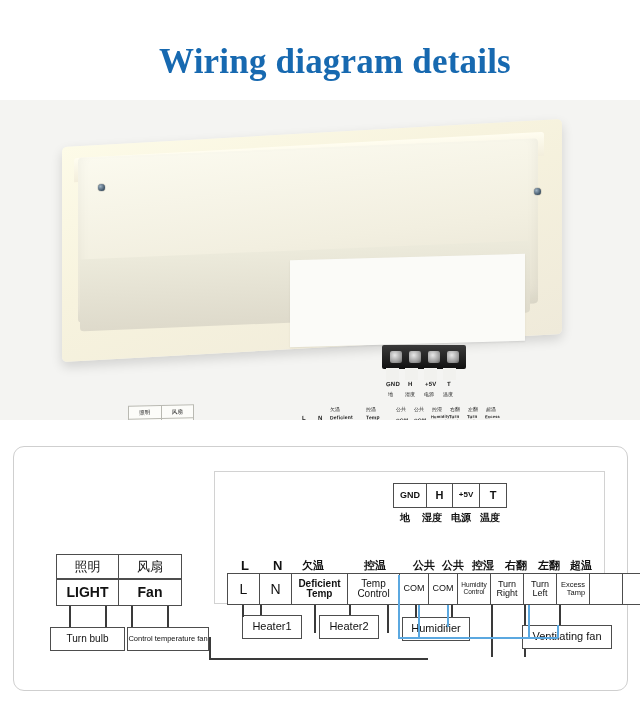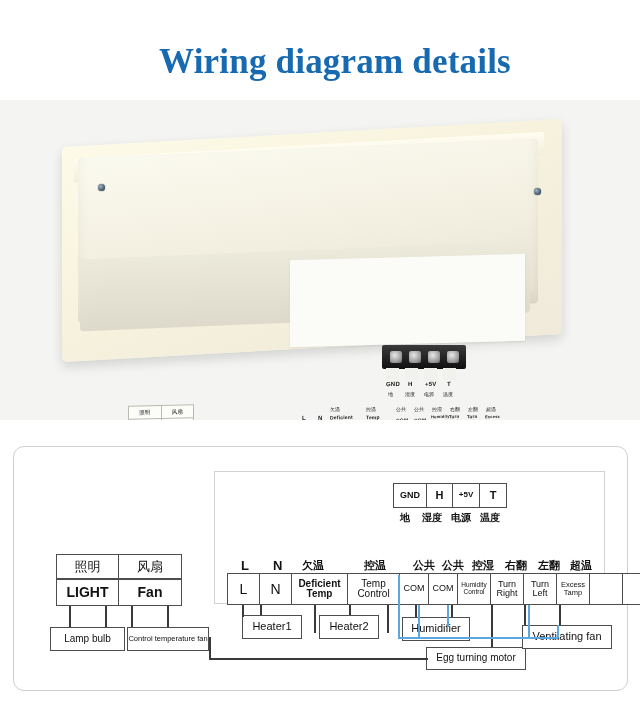--- a/index.html
+++ b/index.html
@@ -274,21 +274,21 @@
       <div style="width:62px;">LIGHT</div>
       <div style="width:62px;">Fan</div>
     </div>
 
     <div class="ln" style="left:55px;  top:159px; width:1.6px; height:21px;"></div>
     <div class="ln" style="left:91px;  top:159px; width:1.6px; height:21px;"></div>
     <div class="ln" style="left:117px; top:159px; width:1.6px; height:21px;"></div>
     <div class="ln" style="left:153px; top:159px; width:1.6px; height:21px;"></div>
 
     <div class="box" style="left:36px; top:180px; width:75px; height:24px; font-size:10px;">
-        <span>Lamp bulb</span>
+        <span>Turn bulb</span>
       </div>
     <div class="box" style="left:113px; top:180px; width:82px; height:24px; font-size:7.5px;">
         <span>Control temperature fan</span>
       </div>
 
     <div class="cn" style="left:227px; top:111px; font-size:13px;">L</div>
     <div class="cn" style="left:259px; top:111px; font-size:13px;">N</div>
     <div class="cn" style="left:288px; top:111px; font-size:11px;">欠温</div>
     <div class="cn" style="left:350px; top:111px; font-size:11px;">控温</div>
     <div class="cn" style="left:399px; top:111px; font-size:11px;">公共</div>
@@ -306,21 +306,21 @@
       <div style="width:52px; font-size:10px; white-space:pre-line;">Temp
 Control</div>
       <div style="width:29px; font-size:9px;">COM</div>
       <div style="width:29px; font-size:9px;">COM</div>
       <div style="width:33px; font-size:6.5px; white-space:pre-line;">Humidity
 Control</div>
       <div style="width:33px; font-size:9px; white-space:pre-line;">Turn
 Right</div>
       <div style="width:33px; font-size:9px; white-space:pre-line;">Turn
 Left</div>
-      <div style="width:33px; font-size:7.5px; white-space:pre-line;">Excess
+      <div style="width:33px; font-size:7.5px; white-space:pre-line;text-align:right;">Excess
 Tamp</div>
       <div style="width:33px;"></div>
       <div style="width:33px;"></div>
     </div>
 
     <div class="ln" style="left:246px; top:158px; width:1.6px; height:28px;"></div>
     <div class="ln" style="left:300px; top:158px; width:1.6px; height:28px;"></div>
     <div class="ln" style="left:335px; top:158px; width:1.6px; height:28px;"></div>
     <div class="ln" style="left:373px; top:158px; width:1.6px; height:28px;"></div>
 
@@ -332,23 +332,20 @@
       </div>
 
     <div class="ln" style="left:401px; top:158px; width:1.6px; height:20px;"></div>
     <div class="ln" style="left:437px; top:158px; width:1.6px; height:20px;"></div>
     <div class="box" style="left:388px; top:170px; width:68px; height:24px; font-size:11px;">
         <span>Humidifier</span>
       </div>
 
     <div class="ln" style="left:477px; top:158px; width:1.6px; height:52px;"></div>
     <div class="ln" style="left:510px; top:158px; width:1.6px; height:52px;"></div>
-    <div class="box" style="left:412px; top:200px; width:100px; height:23px; font-size:10px;">
-        <span>Egg turning motor</span>
-      </div>
 
     <div class="ln" style="left:545px; top:158px; width:1.6px; height:28px;"></div>
     <div class="box" style="left:508px; top:178px; width:90px; height:24px; font-size:11px;">
         <span>Ventilating fan</span>
       </div>
 
     <div class="ln blue" style="left:404px; top:158px; width:1.6px; height:34px;"></div>
     <div class="ln blue" style="left:433px; top:158px; width:1.6px; height:22px;"></div>
     <div class="ln blue" style="left:384px; top:190px; width:160px; height:1.6px;"></div>
     <div class="ln blue" style="left:384px; top:128px; width:1.6px; height:63px;"></div>

